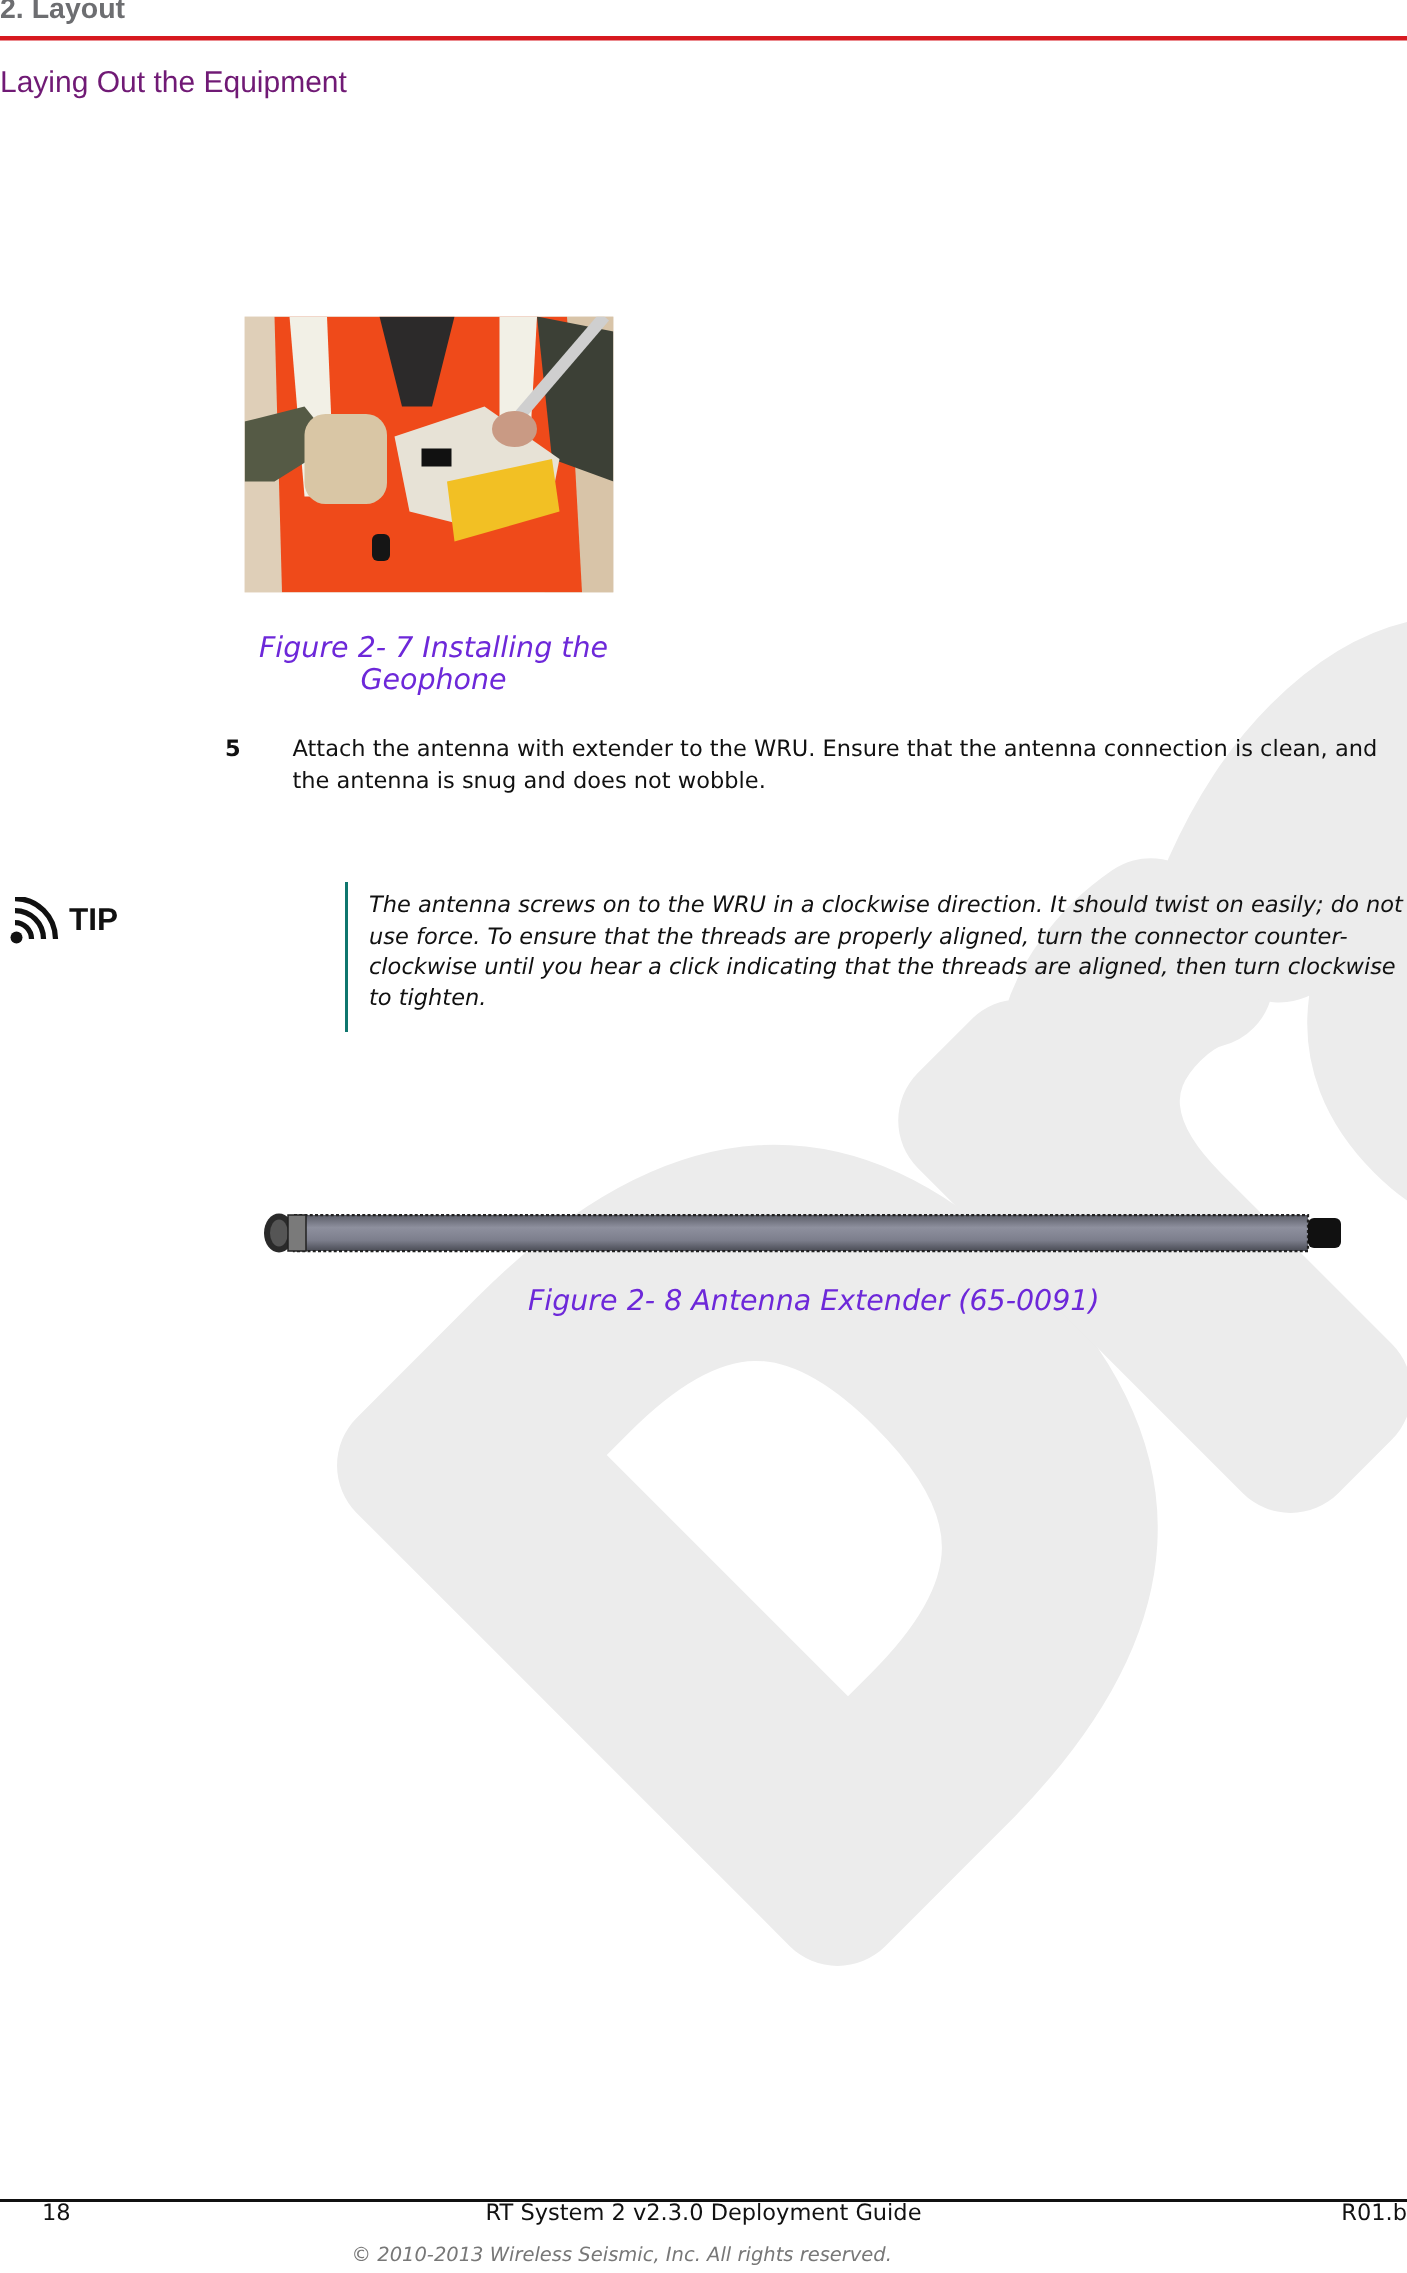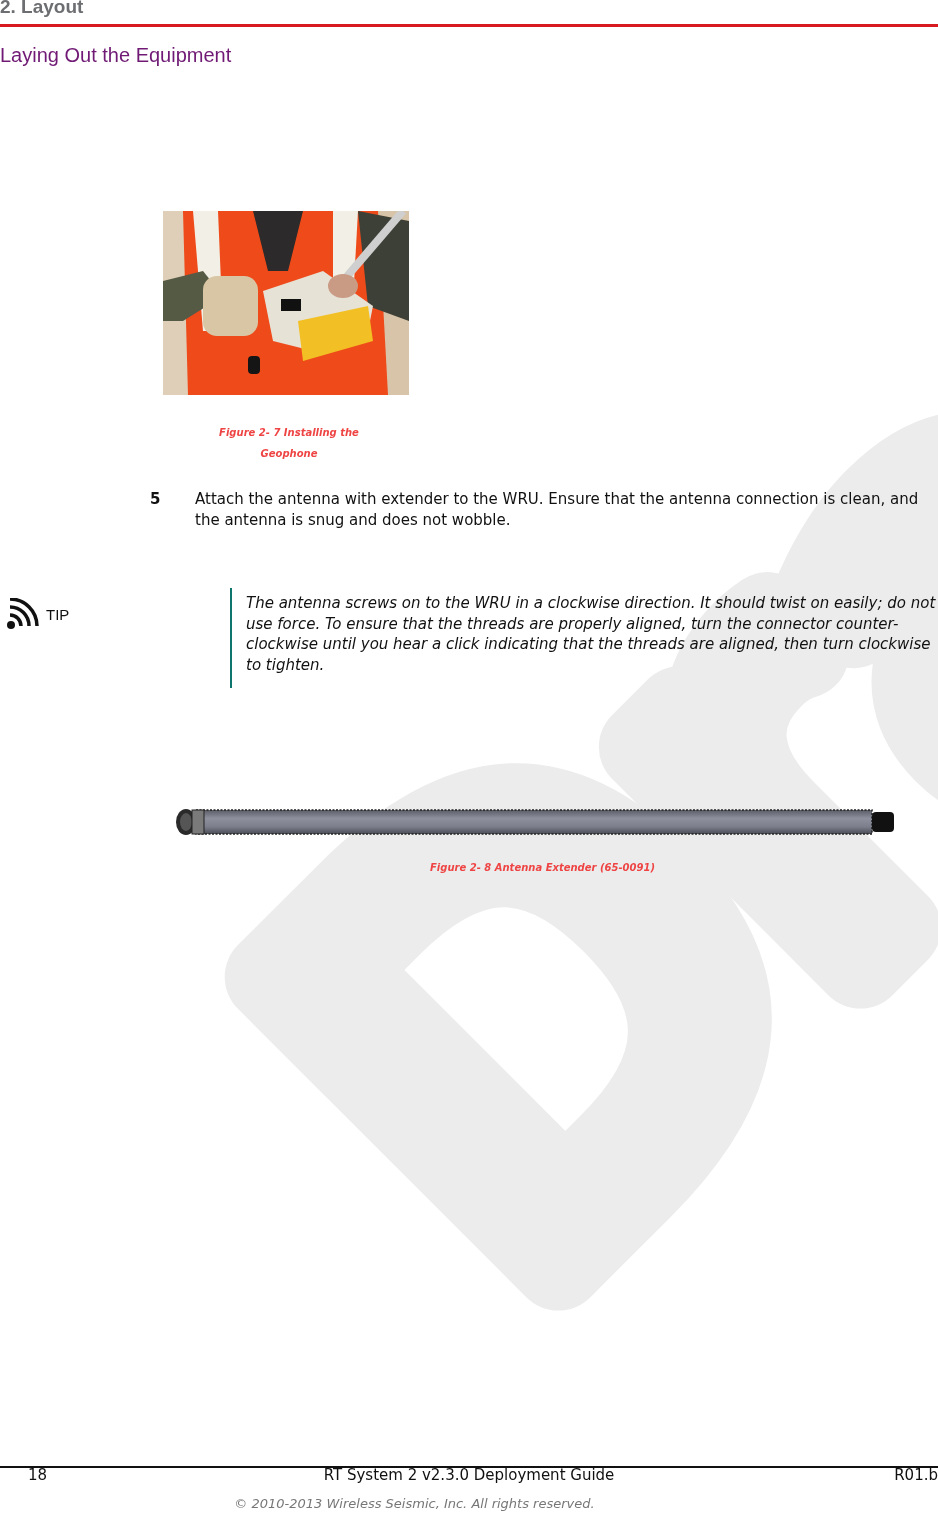--- a/index.html
+++ b/index.html
@@ -3,28 +3,28 @@
 <meta charset="utf-8">
 <style>
   html, body { margin: 0; padding: 0; background: #ffffff; }
   body { width: 938px; height: 1515px; position: relative; overflow: hidden; font-family: "DejaVu Sans", sans-serif; color: #111; }
   .watermark { position: absolute; left: 0; top: 0; width: 938px; height: 1515px; pointer-events: none; z-index: 0; }
   .watermark text { font-family: "DejaVu Sans", sans-serif; font-size: 560px; font-weight: normal; fill: none; stroke: #ececec; stroke-width: 90px; stroke-linejoin: round; }
   .chapter { position: absolute; left: 0; top: -4px; font-family: "Liberation Sans", sans-serif; font-weight: bold; font-size: 19px; color: #6d6e71; z-index: 2; }
   .rule-top { position: absolute; left: 0; top: 24px; width: 938px; height: 3px; background: #d71920; z-index: 2; }
   .section { position: absolute; left: 0; top: 44px; font-family: "Liberation Sans", sans-serif; font-size: 20px; color: #701a75; z-index: 2; }
   .photo { position: absolute; left: 163px; top: 211px; width: 246px; height: 184px; overflow: hidden; z-index: 2; background: #e9dccb; }
-  .caption { position: absolute; font-family: "DejaVu Sans", sans-serif; font-weight: bold; font-style: italic; font-size: 10px; color: #ef4444; z-index: 2; text-align: center; line-height: 21px; }
+  .caption { position: absolute; font-family: "DejaVu Sans", sans-serif; font-weight: normal; font-style: italic; font-size: 19px; color: #6d28d9; z-index: 2; text-align: center; line-height: 21px; }
   .cap1 { left: 163px; top: 422px; width: 252px; }
   .cap2 { left: 330px; top: 857px; width: 425px; }
   .step { position: absolute; left: 150px; top: 489px; width: 760px; z-index: 2; font-size: 15px; line-height: 21px; }
   .step-num { position: absolute; left: 0; top: 0; font-weight: bold; }
   .step-text { position: absolute; left: 45px; top: 0; width: 725px; }
   .tip-label { position: absolute; left: 6px; top: 598px; z-index: 2; display: flex; align-items: center; }
-  .tip-label .tip-text { font-family: "Liberation Sans", sans-serif; font-weight: normal; font-size: 15px; margin-left: 4px; color: #111; }
+  .tip-label .tip-text { font-family: "Liberation Sans", sans-serif; font-weight: bold; font-size: 21px; margin-left: 4px; color: #111; }
   .tip-box { position: absolute; left: 186px; top: 588px; width: 714px; height: 100px; border-left: 2px solid #0f766e; border-right: 2px solid #d71920; z-index: 2; margin-left: 44px; }
   .tip-body { position: absolute; left: 14px; top: 5px; width: 690px; font-style: italic; font-size: 15px; line-height: 20.5px; }
   .extender { position: absolute; left: 172px; top: 805px; width: 726px; height: 36px; z-index: 2; }
   .rule-bottom { position: absolute; left: 0; top: 1466px; width: 938px; height: 2px; background: #111; z-index: 2; }
   .footer { position: absolute; top: 1466px; font-size: 15px; z-index: 2; }
   .page-num { left: 0; padding-left: 28px; }
   .doc-title { left: 0; width: 938px; text-align: center; }
   .revision { right: 0; }
   .copyright { position: absolute; left: 0; top: 1496px; width: 829px; text-align: center; font-style: italic; font-size: 13px; color: #777; z-index: 2; }
 </style>

